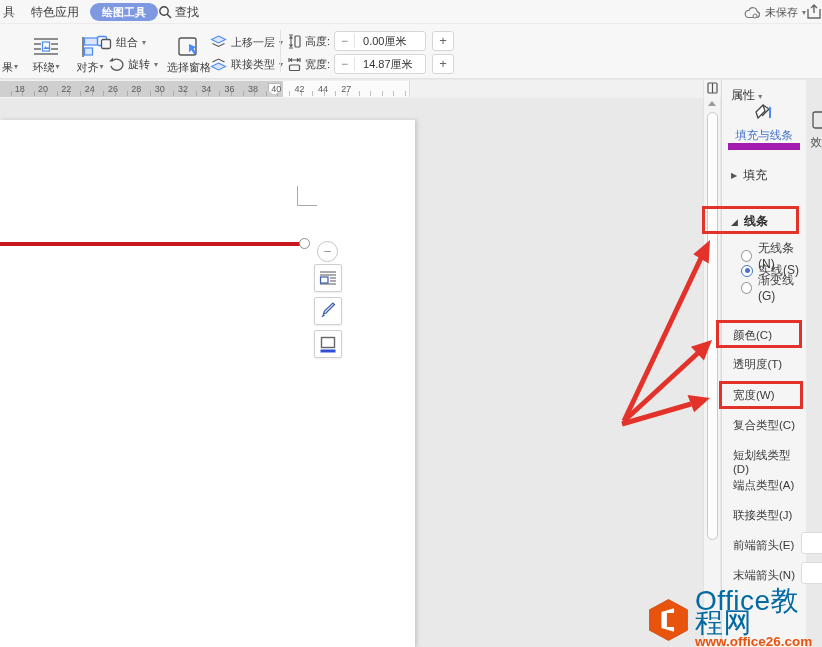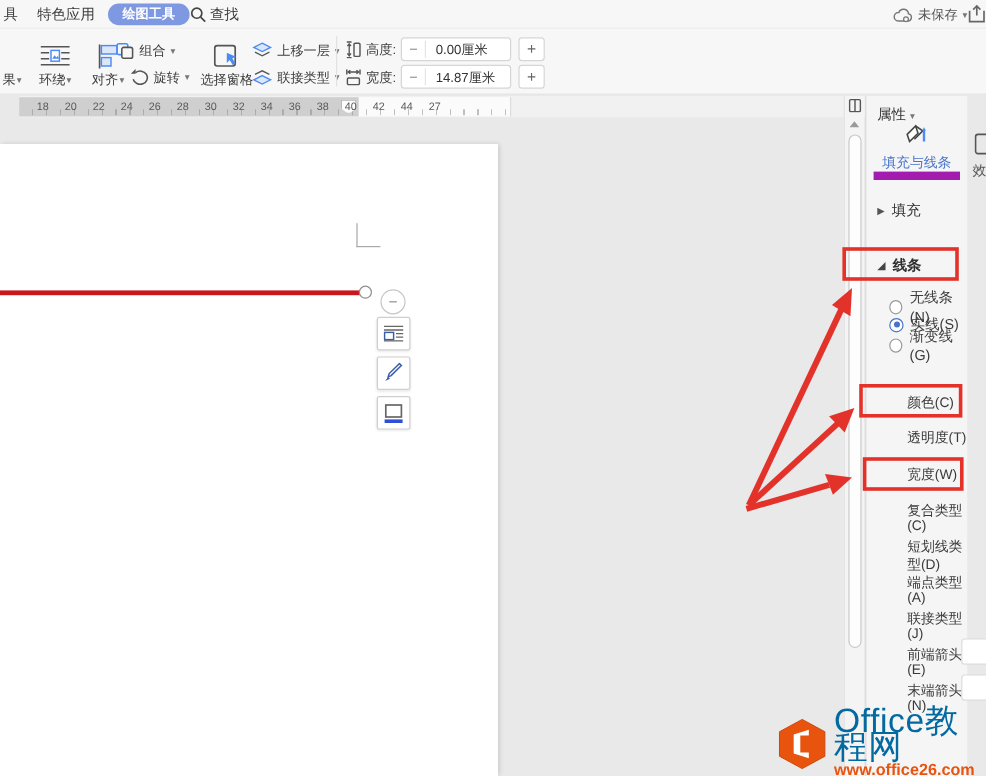--- a/index.html
+++ b/index.html
@@ -22,21 +22,21 @@
   .caret { font-size:8px; color:#777; }
   .tsep { position:absolute; left:280px; top:6px; width:1px; height:42px; background:#e2e2e3; }
   .spin-row { position:absolute; height:20px; display:flex; align-items:center; gap:4px; font-size:11px; color:#3c3c3c; }
   .spin-box { display:flex; align-items:center; height:20px; background:#fff; border:1px solid #d6d6d6; border-radius:3px; overflow:hidden; }
   .spin-minus { width:20px; text-align:center; color:#888; border-right:1px solid #e4e4e4; font-size:12px; }
   .spin-val { width:70px; padding-left:8px; font-size:11px; color:#333; }
   .spin-plus { width:22px; height:20px; line-height:18px; text-align:center; background:#fff; border:1px solid #d6d6d6; border-radius:3px; color:#666; font-size:13px; margin-left:2px; }
   .grp-corner { position:absolute; left:428px; top:66px; width:7px; height:7px; border-right:1px solid #b5b5b5; border-bottom:1px solid #b5b5b5; }
 
   
-  .ruler-row { position:absolute; left:16px; top:80px; width:786px; height:18px; background:#f1f1f2; }
+  .ruler-row { position:absolute; left:0; top:80px; width:786px; height:18px; background:#f1f1f2; }
   .ruler-gray { position:absolute; left:0; top:1px; width:283px; height:16px; background:#cfcfd0; }
   .ruler-white { position:absolute; left:283px; top:1px; width:127px; height:16px; background:#fbfbfb; border-right:1px solid #dcdcdc; }
   .ticks { position:absolute; left:8px; top:1px; height:16px; display:flex; }
   .tick-cell { width:23.33px; text-align:center; font-size:9px; color:#5a5a5a; line-height:16px; }
   .ruler-minor { position:absolute; left:0; top:11px; width:410px; height:5px;
     background:repeating-linear-gradient(90deg, transparent 0, transparent 10.6px, #8f8f8f 10.6px, #8f8f8f 11.6px); opacity:.55; }
   .ruler-cursor { position:absolute; left:268px; top:3px; width:13px; height:12px; background:#fdfdfd; border:1px solid #b9b9b9; clip-path:polygon(0 0,100% 0,100% 60%,50% 100%,0 60%); }
 
   
   .canvas { position:absolute; left:0; top:98px; width:703px; height:549px; background:#e9e9ea; overflow:hidden; }
@@ -59,21 +59,21 @@
   .tab { position:absolute; top:22px; width:72px; height:48px; display:flex; flex-direction:column; align-items:center; justify-content:flex-end; font-size:11.5px; }
   .tab.active { color:#4874c8; border-bottom:7px solid #a21caf; }
   .tab.inactive { color:#555; }
   .sec-row { position:absolute; left:9px; font-size:12px; color:#2f2f2f; display:flex; align-items:center; gap:6px; }
   .sec-arrow { font-size:8px; color:#555; }
   .sec-arrow-open { font-size:9px; color:#444; }
   .radio-row { position:absolute; left:19px; display:flex; align-items:center; gap:6px; font-size:12px; color:#3c3c3c; }
   .radio { width:12px; height:12px; border-radius:50%; border:1px solid #9a9a9a; background:#fff; position:relative; }
   .radio.sel { border-color:#4874c8; }
   .radio.sel::after { content:""; position:absolute; left:2.5px; top:2.5px; width:5px; height:5px; border-radius:50%; background:#4874c8; }
-  .prop-row { position:absolute; left:34px; font-size:11.5px; color:#3a3a3a; }
+  .prop-row { position:absolute; left:11px; font-size:11.5px; color:#3a3a3a; }
   .dd-stub { position:absolute; left:79px; width:40px; height:22px; background:#fff; border:1px solid #dcdcdc; border-radius:3px; }
 
   
   .ann-box { position:absolute; border:3px solid #e3322a; background:transparent; z-index:30; pointer-events:none; }
   .ann-svg { position:absolute; left:0; top:0; z-index:29; pointer-events:none; }
 
   
   .logo { position:absolute; left:648px; top:593px; width:174px; height:54px; display:flex; align-items:center; gap:6px; z-index:40; }
   .logo-text .t1 { font-size:28px; font-weight:normal; color:#0369a1; line-height:22px; letter-spacing:.5px; }
   .logo-text .t2 { font-size:13.5px; font-weight:bold; color:#e8530e; line-height:16px; }

